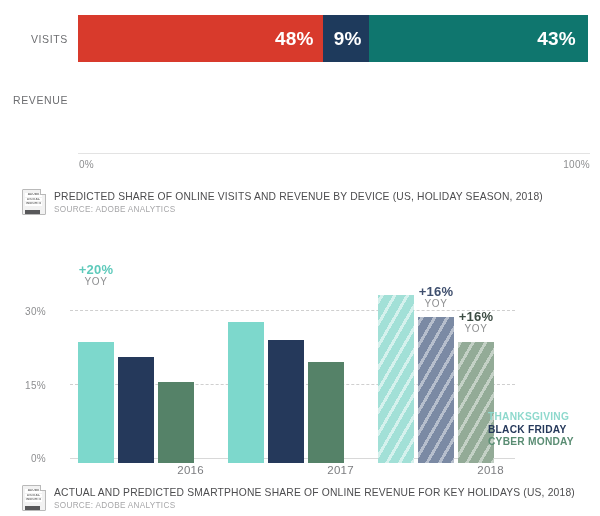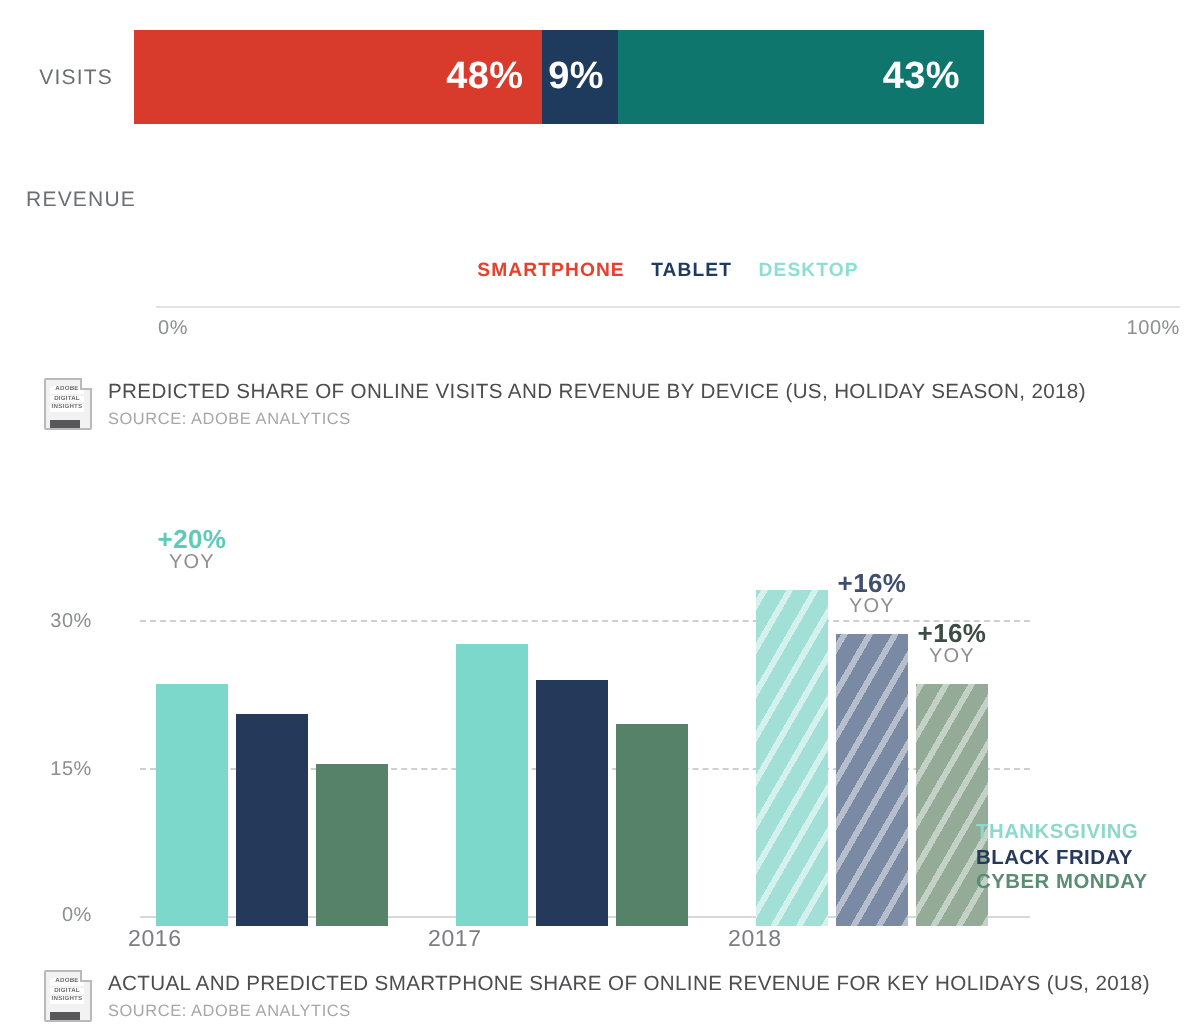--- a/index.html
+++ b/index.html
@@ -91,21 +91,21 @@
   }
 
   
   #chart-stacked {
     position: relative;
     height: 185px;
   }
   .sb-row {
     position: absolute;
     left: 0;
-    width: 492px;
+    width: 588px;
     height: 47px;
     display: flex;
     align-items: center;
   }
   #row-visits  { top: 15px; }
   #row-revenue { top: 76px; }
 
   .sb-label {
     width: 78px;
     text-align: right;
@@ -263,21 +263,21 @@
     display: block;
   }
   .yoy-thanksgiving .yoy-val { color: #5ecabb; }
   .yoy-blackfriday  .yoy-val { color: #3f4f6e; }
   .yoy-cybermonday  .yoy-val { color: #3d4d44; }
 
   .gb-xtick {
     position: absolute;
     top: 206px;
     width: 140px;
-    text-align: left;
+    text-align: right;
     font-size: 11.5px;
     color: #7c7d80;
     letter-spacing: .3px;
   }
 
   .gb-legend {
     position: absolute;
     left: 488px;
     top: 163px;
     line-height: 12.5px;
@@ -304,25 +304,20 @@
       <div class="sb-seg smartphone" style="width:48%">48%</div>
       <div class="sb-seg tablet" style="width:9%">9%</div>
       <div class="sb-seg desktop" style="width:43%">43%</div>
     </div>
   </div>
 
   <div class="sb-row" id="row-revenue">
     <div class="sb-label">REVENUE</div>
   </div>
 
-  <div class="sb-legend">
-    <span class="lg-smartphone">SMARTPHONE</span>
-    <span class="lg-tablet">TABLET</span>
-    <span class="lg-desktop">DESKTOP</span>
-  </div>
 
   <div class="sb-axisline"></div>
   <div class="sb-axis-min">0%</div>
   <div class="sb-axis-max">100%</div>
 </div>
 
 <div class="caption" id="caption-1">
   <div class="adi-logo">
     <div class="page"></div>
     <div class="inner">

